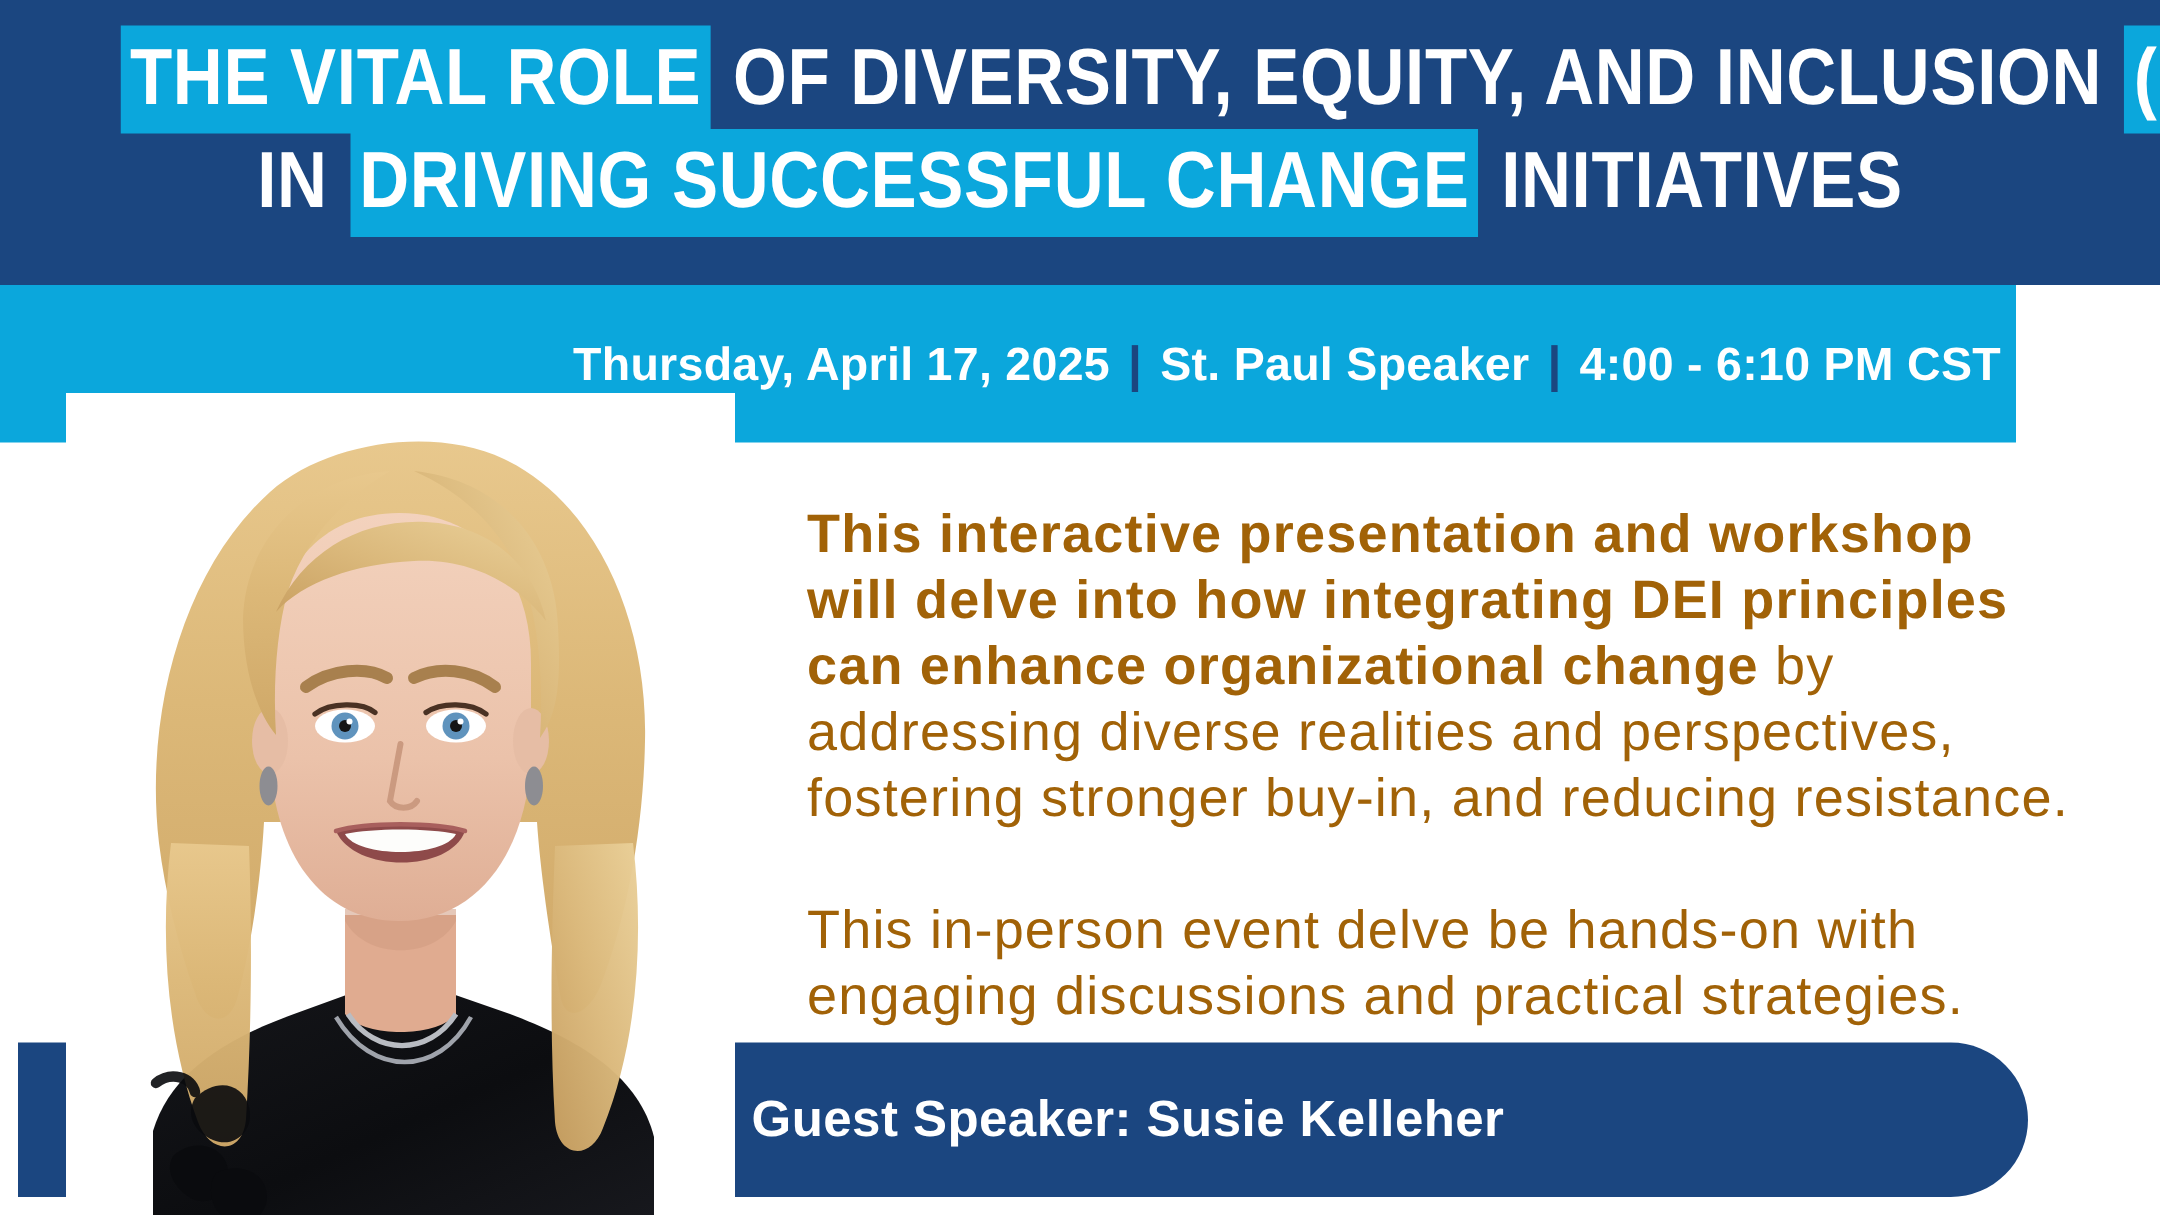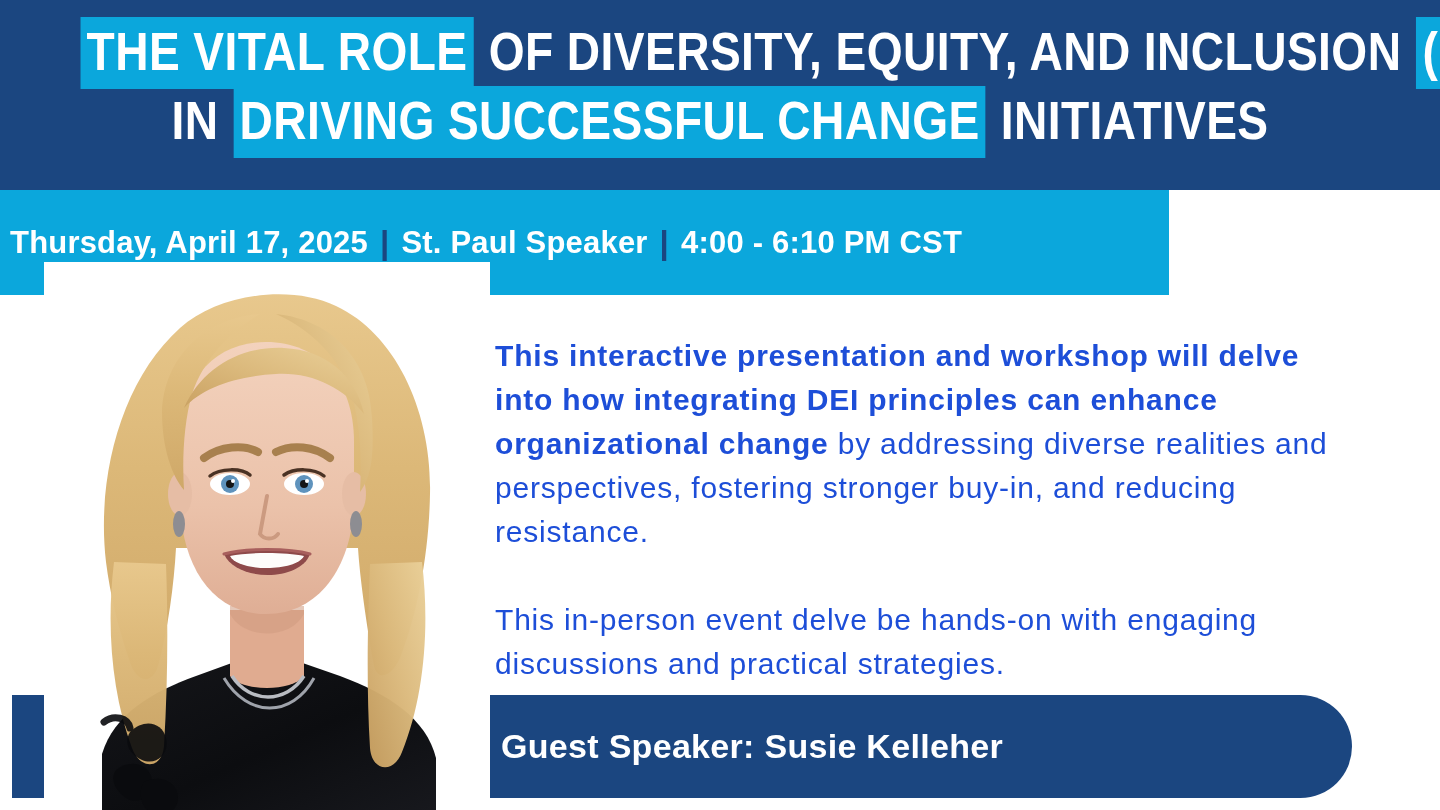--- a/index.html
+++ b/index.html
@@ -57,26 +57,26 @@
   }
   .plain {
     padding: 5px 2px 8px 2px;
   }
 
   
   .datebar {
     position: absolute;
     left: 0;
     top: 190px;
-    width: 1169px;
+    width: 1344px;
     height: 105px;
     background: #0ba7dc;
     display: flex;
     align-items: center;
-    justify-content: flex-start;
+    justify-content: flex-end;
   }
   .datebar-inner {
     display: flex;
     align-items: center;
     gap: 0px;
     font-size: 31px;
     font-weight: bold;
     color: #ffffff;
     letter-spacing: 0.2px;
     white-space: nowrap;
@@ -85,25 +85,25 @@
   .date-pipe {
     color: #1b4680;
     font-weight: bold;
     font-size: 33px;
     padding: 0 2px;
   }
 
   
   .copy {
     position: absolute;
-    left: 495px;
+    left: 538px;
     top: 334px;
     width: 845px;
-    color: #1d4ed8;
-    font-size: 30px;
+    color: #a16207;
+    font-size: 36px;
     line-height: 44px;
     letter-spacing: 0.8px;
   }
   .copy p { margin: 0; }
   .copy p.second { margin-top: 44px; }
   .copy b { font-weight: bold; }
 
   
   .speaker-banner {
     position: absolute;

